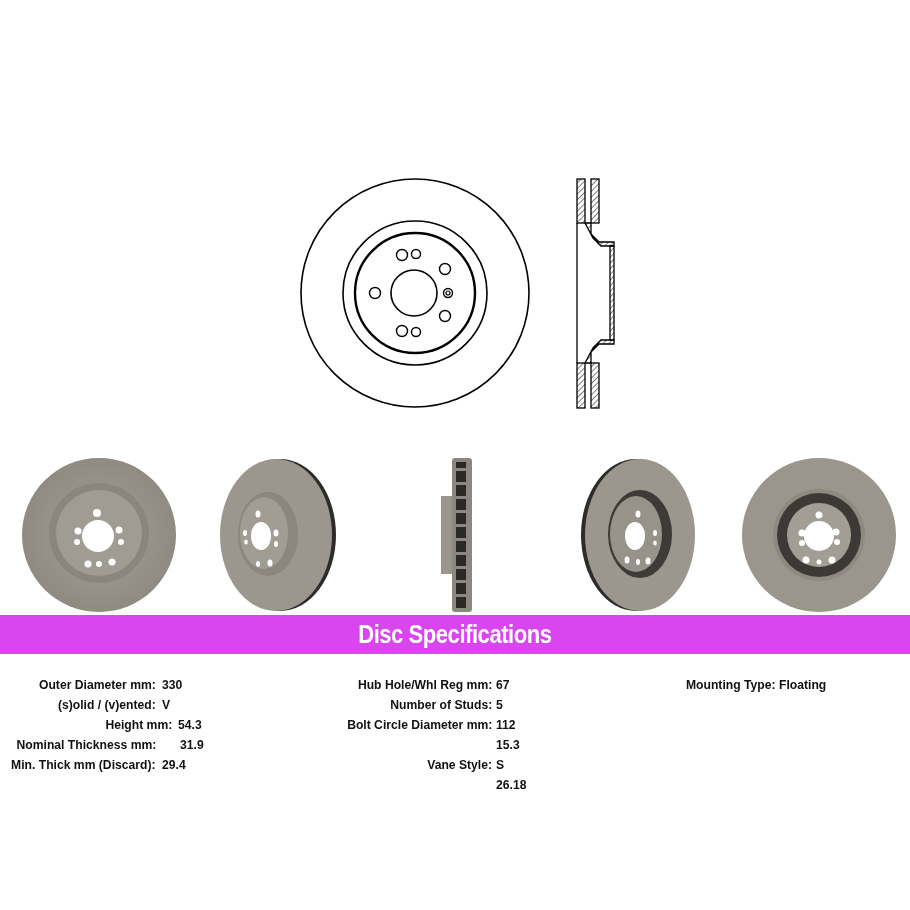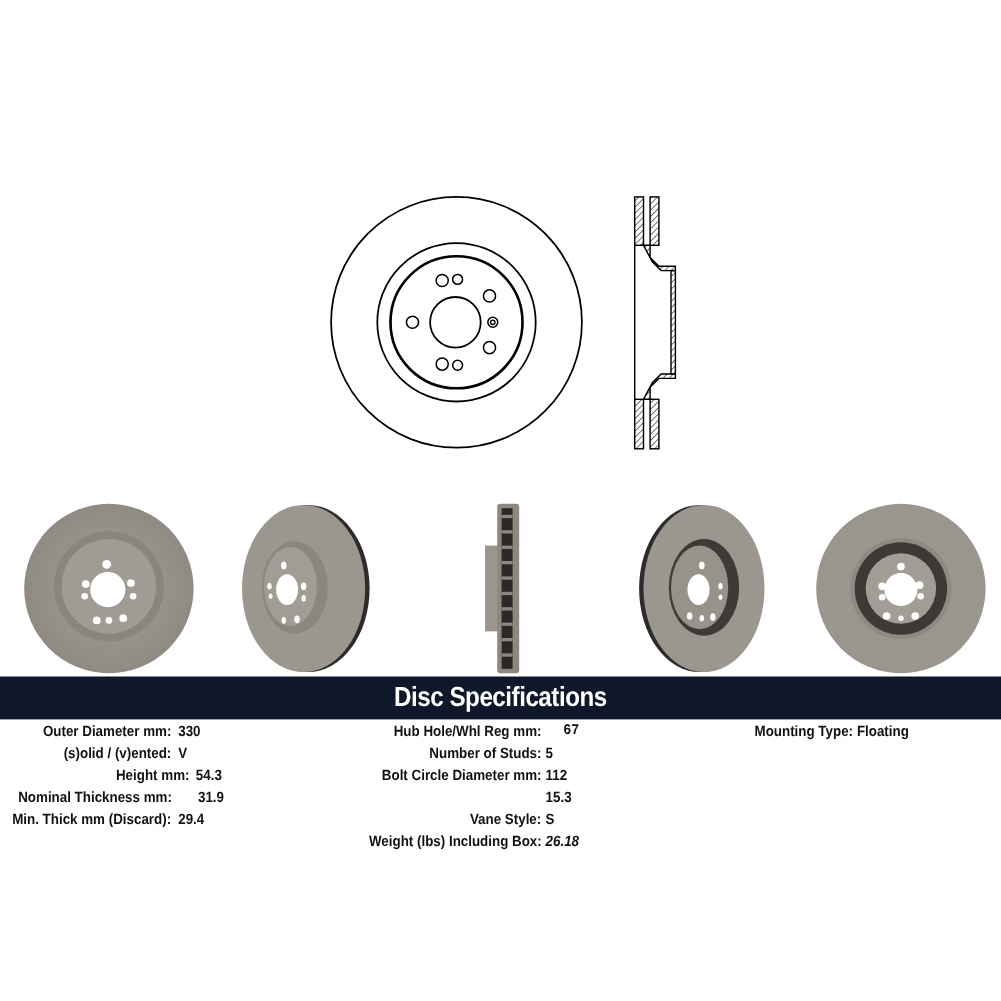--- a/index.html
+++ b/index.html
@@ -1,25 +1,25 @@
 <!DOCTYPE html>
 <html><head>
 <meta charset="utf-8">
 <style>
   html, body { margin: 0; padding: 0; background: #ffffff; }
   body { width: 910px; height: 910px; position: relative; overflow: hidden;
          font-family: "Liberation Sans", sans-serif; }
   .drawing { position: absolute; }
   .spec-banner { position: absolute; left: 0; top: 615px; width: 910px; height: 39px;
-                 background: #0f172a; color: #ffffff; text-align: center;
+                 background: #d946ef; color: #ffffff; text-align: center;
                  font-weight: bold; font-size: 25px; line-height: 39px;
                  letter-spacing: -0.5px; transform-origin: center; }
   .spec-banner span { display: inline-block; transform: scaleX(0.88); }
   .spec-row { position: absolute; height: 20px; line-height: 20px; font-size: 13.5px;
-              font-weight: bold; color: #111; white-space: nowrap; }
+              font-weight: bold; color: #111; white-space: nowrap; margin-top: 20px; }
   .spec-label { position: absolute; right: 0; text-align: right; }
   .spec-value { position: absolute; left: 0; }
   .col { position: absolute; top: 655px; }
   .narrow { display: inline-block; transform: scaleX(0.9); transform-origin: right center; }
   .narrowL { display: inline-block; transform: scaleX(0.9); transform-origin: left center; }
 </style>
 </head>
 <body>
 
 <svg class="drawing" style="left:298px; top:176px;" width="234" height="234" viewBox="0 0 234 234">
@@ -173,40 +173,39 @@
   </div>
   <div class="spec-row" style="top:80px; left:0; width:300px;">
     <span class="spec-label" style="right:144px;"><span class="narrow">Min. Thick mm (Discard):</span></span>
     <span class="spec-value" style="left:162px;"><span class="narrowL">29.4</span></span>
   </div>
 </div>
 
 <div class="col" style="left:300px; width:300px;">
   <div class="spec-row" style="top:0; left:0; width:300px;">
     <span class="spec-label" style="right:108px;"><span class="narrow">Hub Hole/Whl Reg mm:</span></span>
-    <span class="spec-value" style="left:212px;font-family:Liberation Mono, monospace;"><span class="narrowL">67</span></span>
+    <span class="spec-value" style="left:196px;"><span class="narrowL">67</span></span>
   </div>
   <div class="spec-row" style="top:20px; left:0; width:300px;">
     <span class="spec-label" style="right:108px;"><span class="narrow">Number of Studs:</span></span>
     <span class="spec-value" style="left:196px;"><span class="narrowL">5</span></span>
   </div>
   <div class="spec-row" style="top:40px; left:0; width:300px;">
     <span class="spec-label" style="right:108px;"><span class="narrow">Bolt Circle Diameter mm:</span></span>
     <span class="spec-value" style="left:196px;"><span class="narrowL">112</span></span>
   </div>
   <div class="spec-row" style="top:60px; left:0; width:300px;">
     <span class="spec-value" style="left:196px;text-decoration:underline;"><span class="narrowL">15.3</span></span>
   </div>
   <div class="spec-row" style="top:80px; left:0; width:300px;">
     <span class="spec-label" style="right:108px;"><span class="narrow">Vane Style:</span></span>
     <span class="spec-value" style="left:196px;"><span class="narrowL">S</span></span>
   </div>
   <div class="spec-row" style="top:100px; left:0; width:300px;">
-    <span class="spec-label" style="right:108px;"><span class="narrow">Weight (lbs) Including Box:</span></span>
-    <span class="spec-value" style="left:196px;font-style:italic;"><span class="narrowL">26.18</span></span>
+    <span class="spec-value" style="left:196px;"><span class="narrowL">26.18</span></span>
   </div>
 </div>
 
 <div class="col" style="left:600px; width:310px;">
   <div class="spec-row" style="top:0; left:0; width:310px;text-decoration:underline;">
     <span class="spec-label" style="right:135px;"><span class="narrow">Mounting Type:</span></span>
     <span class="spec-value" style="left:179px;"><span class="narrowL">Floating</span></span>
   </div>
 </div>
 

